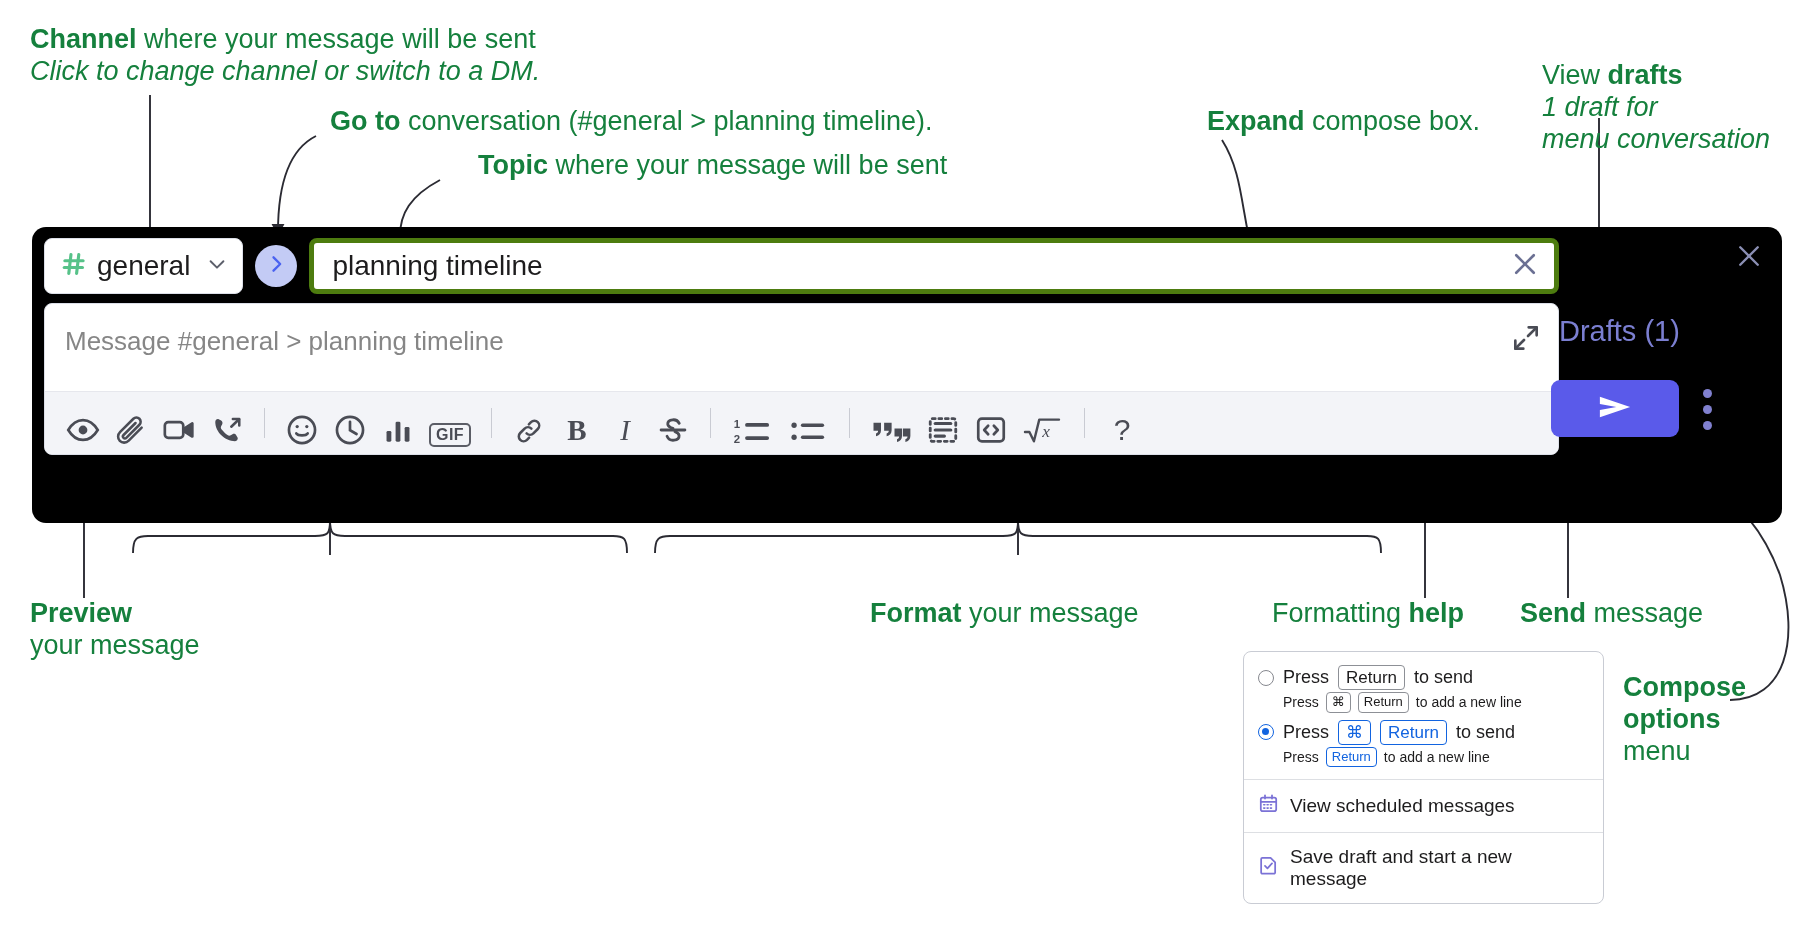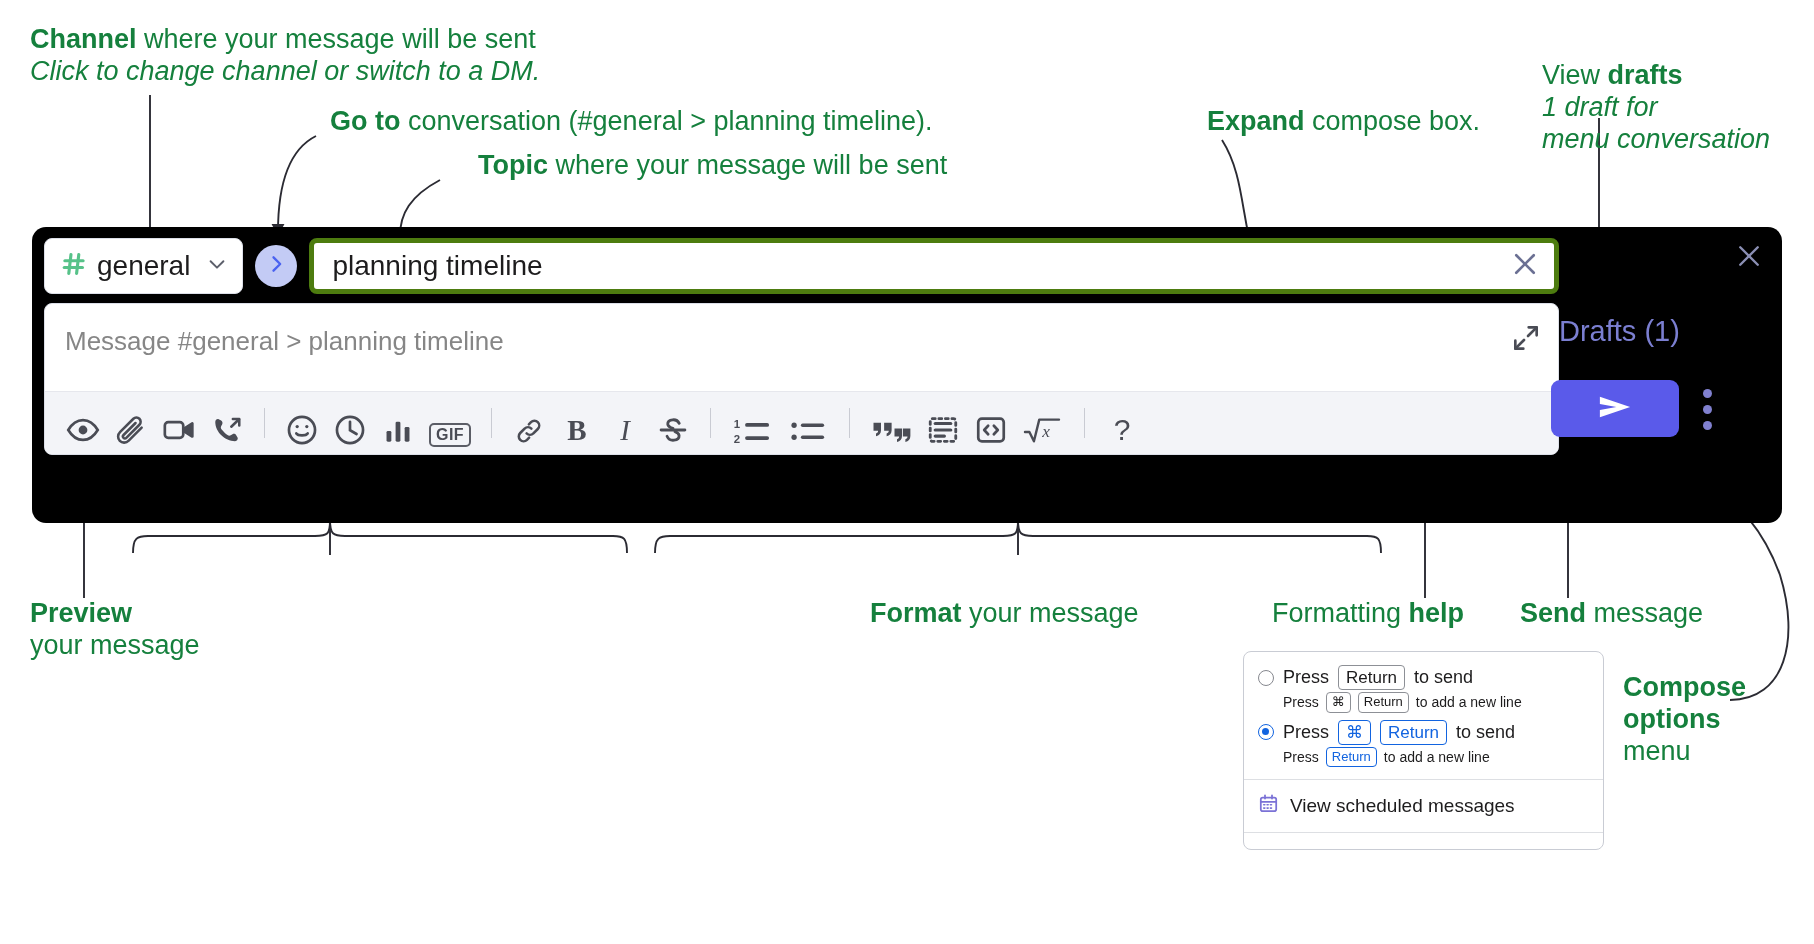--- a/index.html
+++ b/index.html
@@ -636,15 +636,24 @@
             <line x1="6.6" y1="13.4" x2="17.4" y2="13.4"></line>
             <line x1="6.6" y1="17.2" x2="17.4" y2="17.2"></line>
           </g>
         </svg>
       </span>
       <span>View scheduled messages</span>
     </div>
 
     <div class="menu-div"></div>
 
+    <div class="menu-item">
+      <span>
+        <svg width="21" height="21" viewBox="0 0 24 24" fill="none" stroke="#7b72d6" stroke-width="2" stroke-linecap="round" stroke-linejoin="round">
+          <path d="M5 3.2 h9.4 L19.6 8.4 V20 a1.4 1.4 0 0 1 -1.4 1.4 H5 A1.4 1.4 0 0 1 3.6 20 V4.6 A1.4 1.4 0 0 1 5 3.2 z"></path>
+          <polyline points="8,12.4 10.8,15.2 16,9.6"></polyline>
+        </svg>
+      </span>
+      <span>Save draft and start a new message</span>
+    </div>
   </div>
 
 </div>
 
 </body></html>

